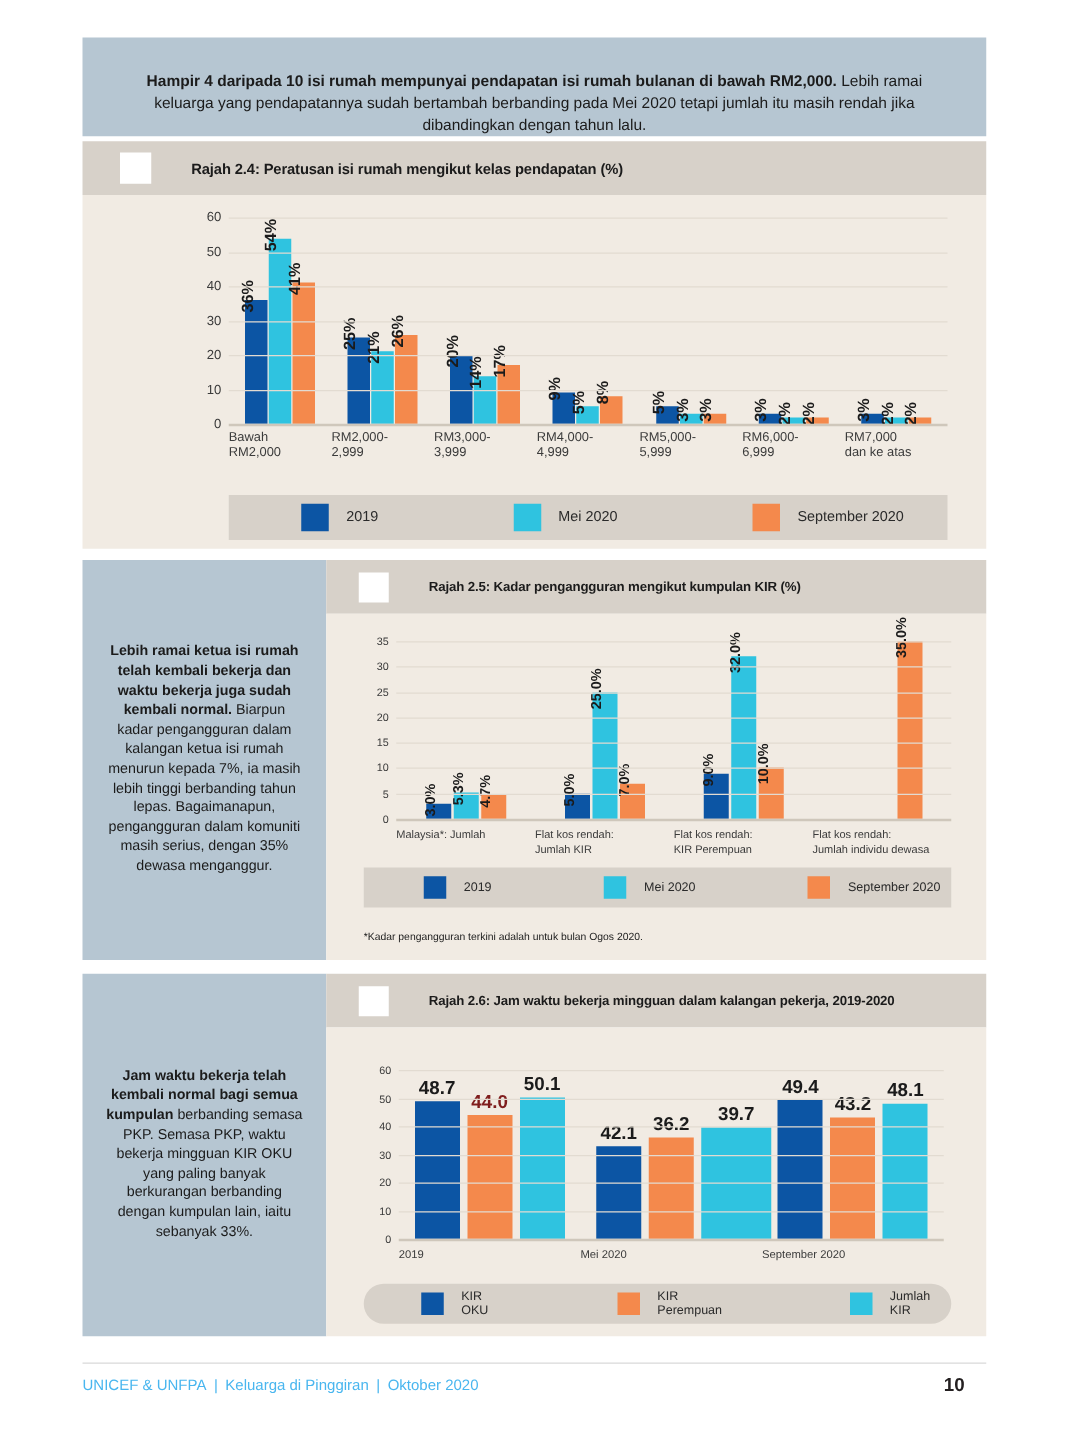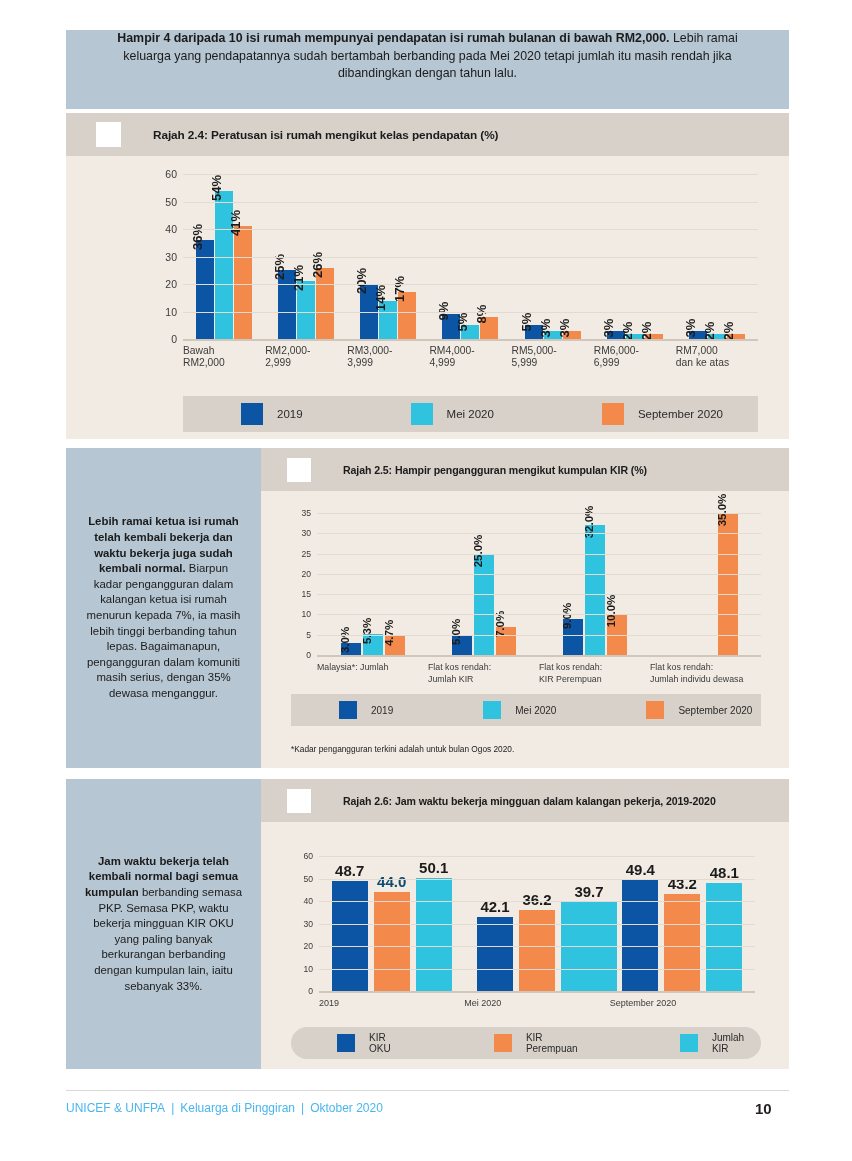--- a/index.html
+++ b/index.html
@@ -7,21 +7,21 @@
     width:852px;height:1161px;background:#ffffff;
     font-family:"Liberation Sans", sans-serif;
     color:#231f20;overflow:hidden;position:relative;
   }
   .page{position:relative;width:852px;height:1161px;}
 
   
   .callout-band{
     position:absolute;left:66px;top:30px;width:723px;height:79px;
     background:#b6c6d2;
-    display:flex;align-items:flex-start;justify-content:center;
+    display:flex;align-items:flex-end;justify-content:center;
   }
   .callout-text{
     width:660px;text-align:center;font-size:12.4px;line-height:17.5px;color:#1b1b1b;
   }
   .callout-text b{font-weight:bold;}
 
   .fig-title-band{
     position:absolute;background:#d7d1c9;display:flex;align-items:center;
   }
   .fig-title-sq{
@@ -217,21 +217,21 @@
   </div>
 
   <div class="side-band" style="left:66px;top:448px;width:195px;height:320px;">
     <div class="side-text">
       <b>Lebih ramai ketua isi rumah telah kembali bekerja dan waktu bekerja juga sudah kembali normal.</b><span> Biarpun kadar pengangguran dalam kalangan ketua isi rumah menurun kepada 7%, ia masih lebih tinggi berbanding tahun lepas. Bagaimanapun, pengangguran dalam komuniti masih serius, dengan 35% dewasa menganggur.</span>
     </div>
   </div>
 
   <div class="fig-title-band" id="f25-title" style="left:261px;top:448px;width:528px;height:43px;">
     <div class="fig-title-sq" style="margin-left:26px;width:24px;height:24px;"></div>
-    <div class="fig-title-txt" style="font-size:10.6px;">Rajah 2.5: Hampir pengangguran mengikut kumpulan KIR (%)</div>
+    <div class="fig-title-txt" style="font-size:10.6px;">Rajah 2.5: Kadar pengangguran mengikut kumpulan KIR (%)</div>
   </div>
   <div class="fig-body" id="f25-body" style="left:261px;top:491px;width:528px;height:277px;">
     <div class="plot" id="plot25" style="left:56px;top:22px;width:444px;height:142px;">
         <div class="plotarea">
           <div class="grp" style="left: 0px; width: 111px;">
             <div class="bar" style="left: 23.5px; width: 20px; height: 12.1714px; background: rgb(12, 85, 164);">
               <div class="bar-lbl" style="font-size: 11.5px; color: rgb(27, 27, 27); margin-bottom: 3px;">3.0%</div>
             </div>
             <div class="bar" style="left: 45.5px; width: 20px; height: 21.5029px; background: rgb(47, 195, 224);">
               <div class="bar-lbl" style="font-size: 11.5px; color: rgb(27, 27, 27); margin-bottom: 3px;">5.3%</div>
@@ -317,21 +317,21 @@
     <div class="fig-title-txt" style="font-size:10.6px;">Rajah 2.6: Jam waktu bekerja mingguan dalam kalangan pekerja, 2019-2020</div>
   </div>
   <div class="fig-body" id="f26-body" style="left:261px;top:822px;width:528px;height:247px;">
     <div class="plot" id="plot26" style="left:58px;top:34px;width:436px;height:135px;">
         <div class="plotarea">
           <div class="grp" style="left: 0px; width: 145.333px;">
             <div class="bar" style="left: 12.6667px; width: 36px; height: 109.575px; background: rgb(12, 85, 164);">
               <div class="bar-lbl-h" style="font-size: 15px; color: rgb(27, 27, 27);">48.7</div>
             </div>
             <div class="bar" style="left: 54.6667px; width: 36px; height: 99px; background: rgb(244, 137, 76);">
-              <div class="bar-lbl-h" style="font-size: 15px; color: #0c4a6e;">44.0</div>
+              <div class="bar-lbl-h" style="font-size: 15px; color: #7f1d1d;">44.0</div>
             </div>
             <div class="bar" style="left: 96.6667px; width: 36px; height: 112.725px; background: rgb(47, 195, 224);">
               <div class="bar-lbl-h" style="font-size: 15px; color: rgb(27, 27, 27);">50.1</div>
             </div>
             <div class="cat" style="left: 0px; width: 145.333px; font-size: 9px;">2019</div>
           </div>
           <div class="grp" style="left: 145.333px; width: 145.333px;">
             <div class="bar" style="left: 12.6667px; width: 36px; height: 73.8px; background: rgb(12, 85, 164);">
               <div class="bar-lbl-h" style="font-size: 15px; color: rgb(27, 27, 27);">42.1</div>
             </div>

